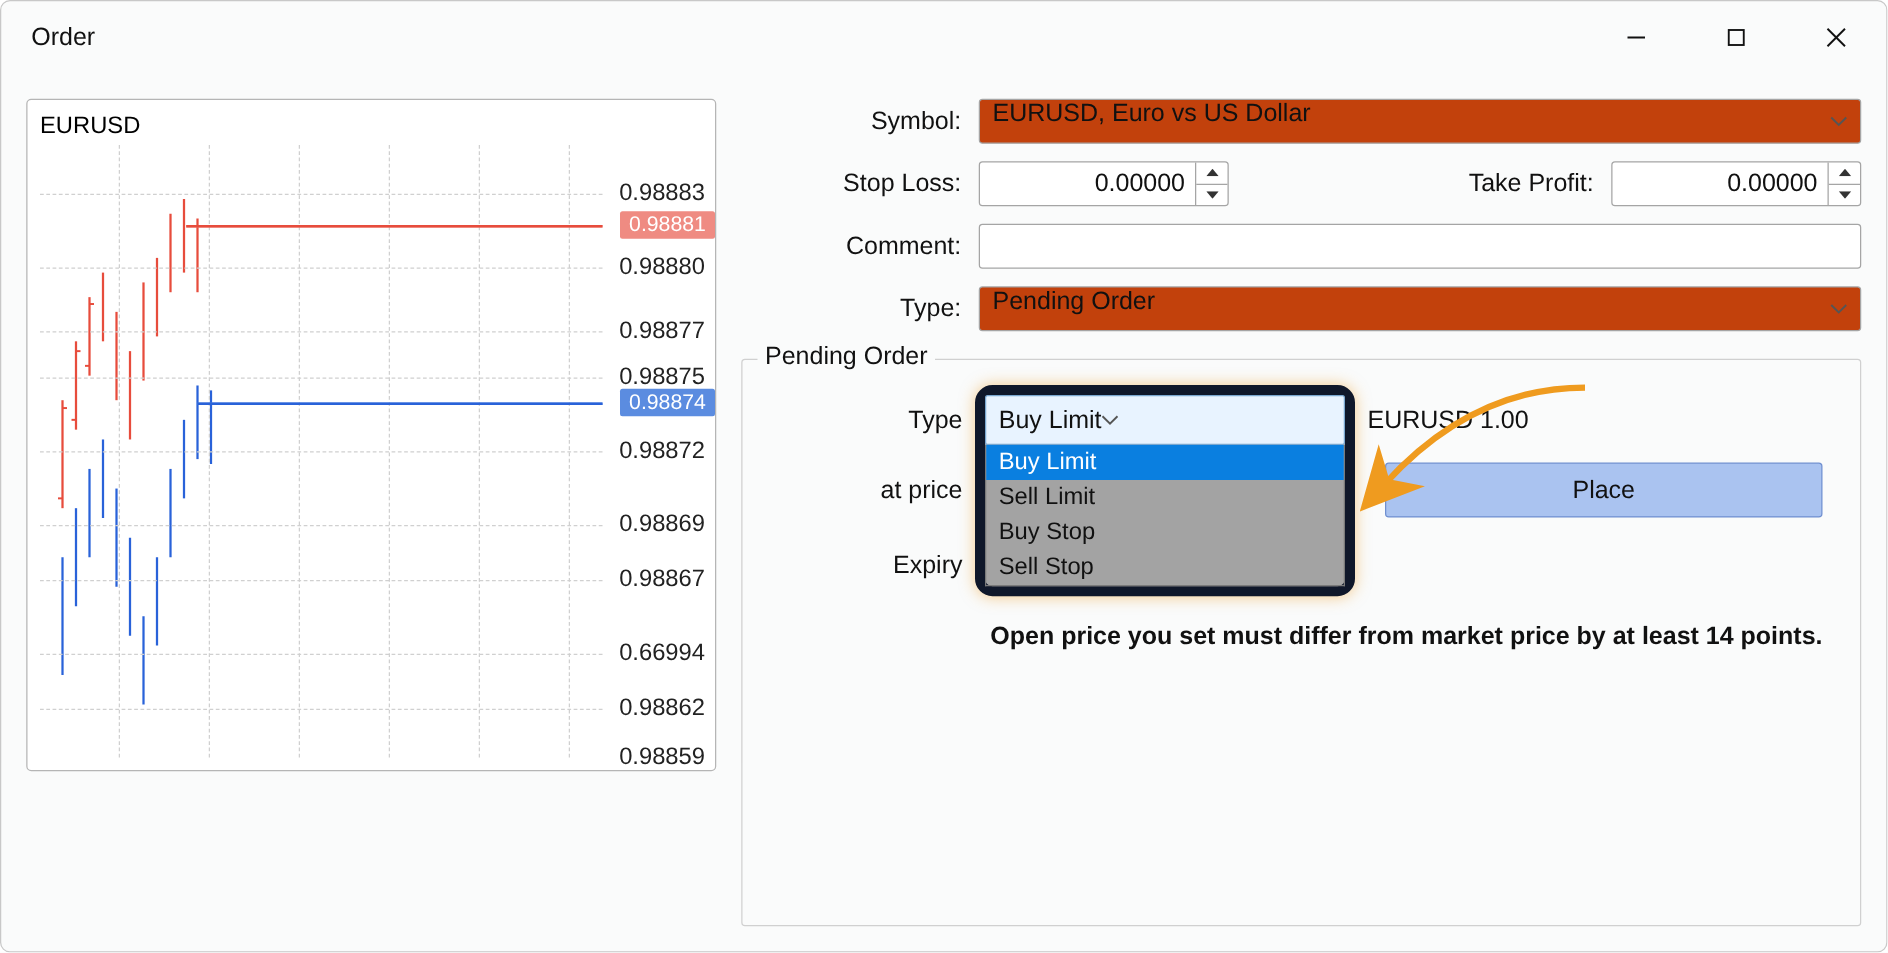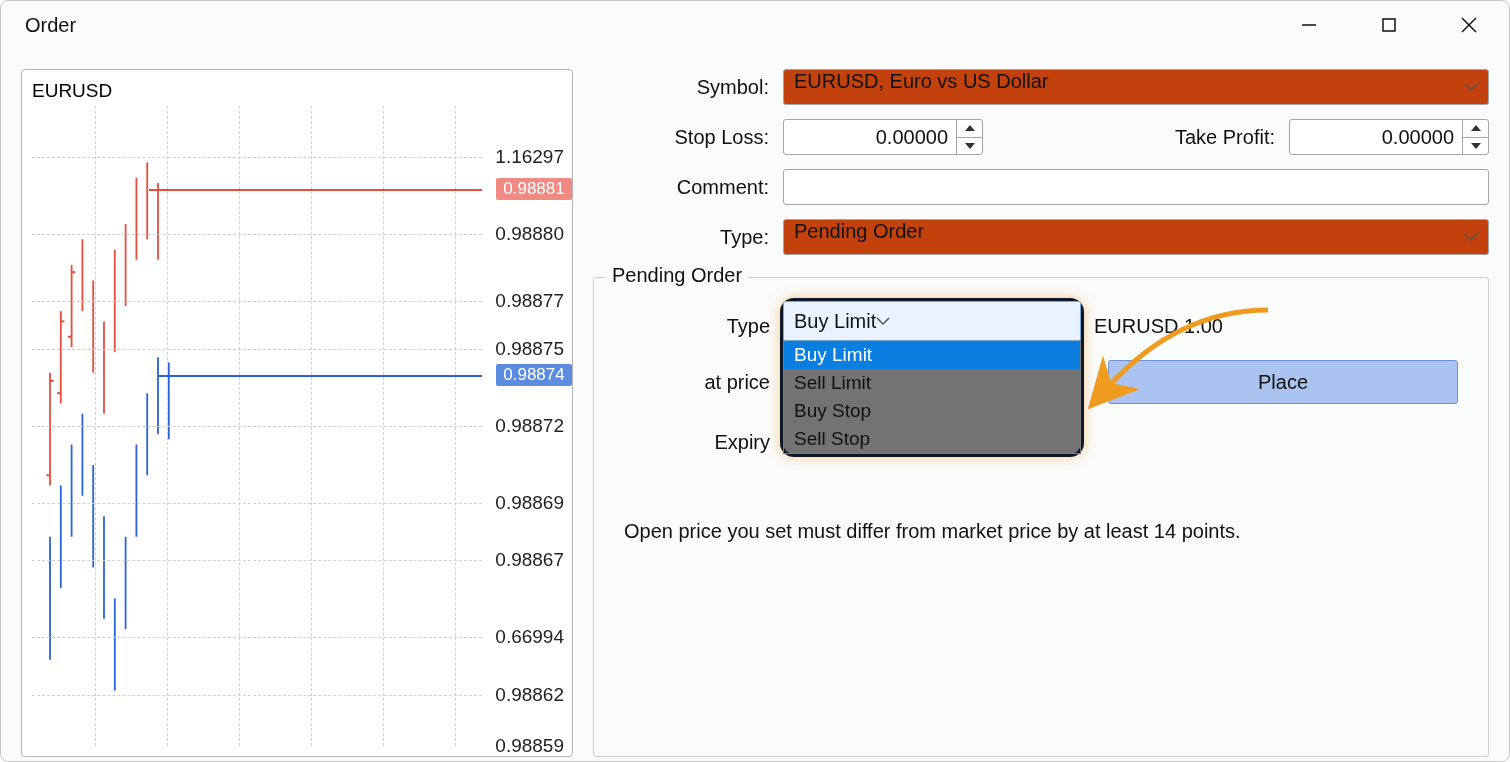--- a/index.html
+++ b/index.html
@@ -22,21 +22,21 @@
 .win-controls { display: flex; }
 .win-btn { width: 80px; height: 48px; display: flex; align-items: center; justify-content: center; }
 .win-btn svg { stroke: #111; }
 
 .content {
   display: flex; flex: 1; padding: 20px; gap: 20px;
 }
 
 
 .chart-panel {
-  width: 595px; height: 688px;
+  width: 595px; height: 538px;
   border: 1px solid #b5b5b5; border-radius: 4px;
   background: #fff; position: relative; padding-left: 35px;
 }
 .chart-symbol {
   position: absolute; top: 10px; left: 10px; font-size: 19px; color: #000;
 }
 .chart-plot {
   position: absolute; left: 10px; top: 36px; right: 90px; bottom: 10px;
 }
 .chart-axis {
@@ -83,34 +83,34 @@
   height: 36px; border: 1px solid #a5a5a5; border-radius: 3px; background: #fff; flex: 1;
 }
 
 .fieldset {
   border: 1px solid #d0d0d0; border-radius: 3px; margin-top: 22px; flex: 1;
   padding: 30px 30px 30px 30px; position: relative;
 }
 .fieldset-legend {
   position: absolute; top: -14px; left: 12px; background: #fafbfb; padding: 0 6px;
 }
-.hint { text-align: left; margin-top: 60px; font-size: 20px; }
+.hint { text-align: right; margin-top: 28px; font-size: 20px; font-weight: bold; }
 
 .place-btn {
   height: 44px; width: 350px; border: 1px solid #6f8fd0; border-radius: 3px;
   background: #aac3f0; display: flex; align-items: center; justify-content: center;
   font-size: 20px;
 }
 
 
 .dd-wrap {
   position: absolute;
-  border: 3px solid #0f172a; border-radius: 14px;
+  border: 8px solid #0f172a; border-radius: 14px;
   box-shadow: 0 0 12px rgba(239,155,31,0.5);
-  background: #737373;
+  background: #a3a3a3;
 }
 .dd-head {
   height: 40px; background: #e8f3ff; border: 1px solid #7aa7d0;
   display: flex; align-items: center; padding: 0 36px 0 10px; position: relative;
   border-radius: 2px;
 }
 .dd-list { border: 1px solid #7a7a7a; border-top: none; }
 .dd-item { height: 28px; display: flex; align-items: center; padding: 0 10px; font-size: 19px; }
 .dd-item.sel { background: #0a7fe0; color: #fff; }
 
@@ -206,21 +206,21 @@
             <line x1="92" y1="480" x2="92" y2="570"></line>
             <line x1="104" y1="420" x2="104" y2="510"></line>
             <line x1="116" y1="330" x2="116" y2="420"></line>
             <line x1="128" y1="280" x2="128" y2="360"></line>
             <line x1="140" y1="245" x2="140" y2="320"></line>
             <line x1="152" y1="250" x2="152" y2="325"></line>
           </g>
         </svg>
       </div>
       <div class="chart-axis">
-        <div class="y-tick" style="top:8%">1.16297</div>
+        <div class="y-tick" style="top:8%">0.98883</div>
         <div class="price-tag" style="top:13%; transform:translateY(-50%); background:#ef8b82;">0.98881</div>
         <div class="y-tick" style="top:20%">0.98880</div>
         <div class="y-tick" style="top:30.5%">0.98877</div>
         <div class="y-tick" style="top:38%">0.98875</div>
         <div class="price-tag" style="top:42%; transform:translateY(-50%); background:#5b8ce0;">0.98874</div>
         <div class="y-tick" style="top:50%">0.98872</div>
         <div class="y-tick" style="top:62%">0.98869</div>
         <div class="y-tick" style="top:71%">0.98867</div>
         <div class="y-tick" style="top:83%">0.66994</div>
         <div class="y-tick" style="top:92%">0.98862</div>

